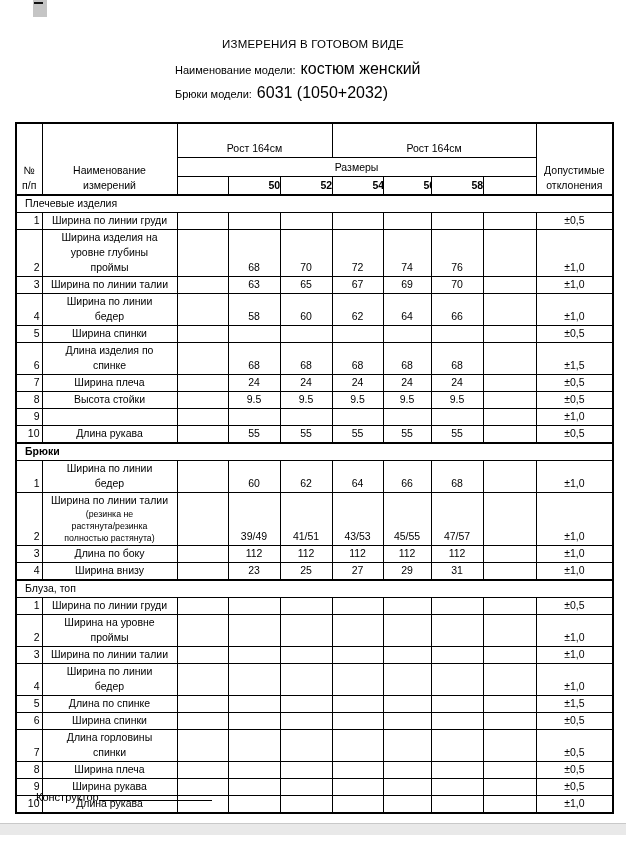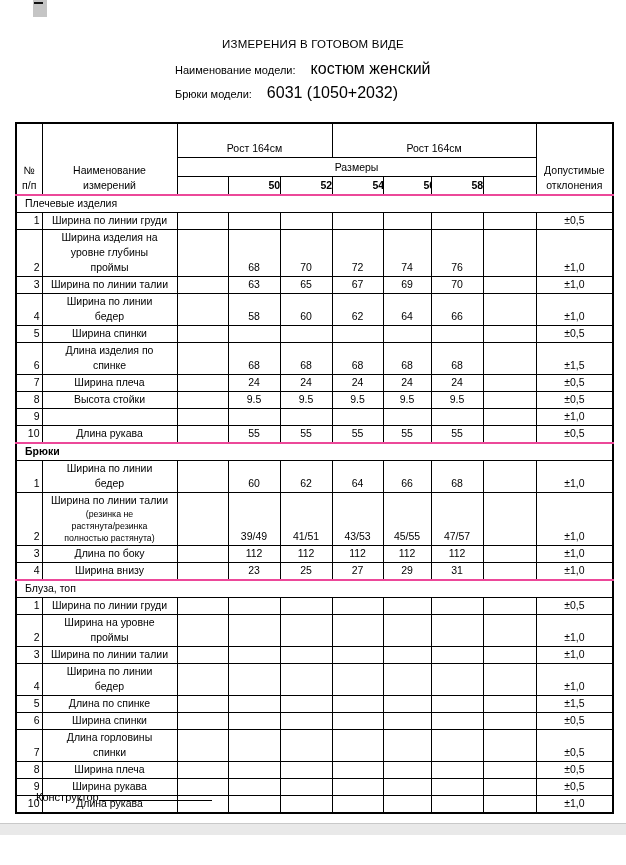--- a/index.html
+++ b/index.html
@@ -8,39 +8,39 @@
     position:relative; width:626px; height:835px; background:#ffffff;
     font-family:"Liberation Sans", sans-serif; color:#000; overflow:hidden;
   }
   .top-marker { position:absolute; left:33px; top:0; width:14px; height:17px; background:#c5c5c5; }
   .top-marker .dash { position:absolute; left:1px; top:2px; width:9px; height:2px; background:#111; }
 
   .doc-title { position:absolute; top:38px; left:0; width:100%; text-align:center;
     font-size:11.5px; letter-spacing:0.2px; }
 
   .model-block { position:absolute; top:60px; left:175px; }
-  .model-line { display:flex; align-items:baseline; gap:15px; height:24px; }
+  .model-line { display:flex; align-items:baseline; gap:5px; height:24px; }
   .model-line .lbl { font-size:11px; }
   .model-line .big { font-size:16px; }
 
   table.meas { position:absolute; top:122px; left:15px; width:597px;
     border-collapse:collapse; table-layout:fixed; border:2px solid #000; }
   table.meas td { border:1px solid #000; vertical-align:bottom; font-size:10.5px;
     line-height:15px; padding:0 2px 1px 2px; overflow:hidden; }
   .c   { text-align:center; }
   .pre { white-space:pre-line; }
   thead tr.h1 { height:34px; }
   thead tr.h2 { height:19px; }
   thead tr.h3 { height:19px; }
   tr.h3 td { font-weight:bold; text-align:center;padding-left:40px; }
   td.num  { text-align:right; padding-right:5px; }
   td.name { text-align:center; padding-left:6px; white-space:pre-line; }
   td.val  { text-align:center; }
   td.tol  { text-align:center; padding-left:5px; }
-  tr.section-row td { border-top:2px solid #ec4899; text-align:left; padding-left:8px; height:16px; }
+  tr.section-row td { border-top:2px solid #000000; text-align:left; padding-left:8px; height:16px; }
   tr.section-row.bold td { font-weight:bold; }
   .subname { font-size:8.8px; line-height:12px; white-space:pre-line; }
 
   .footer { position:absolute; top:789px; left:36px; font-size:11px; }
   .sigline { display:inline-block; width:113px; height:12px; border-bottom:1.4px solid #000; }
 
   .bottom-bar { position:absolute; left:0; right:0; bottom:0; height:12px;
     background:#e9e9e9; border-top:1px solid #c9c9c9; }
 </style>
 </head>

